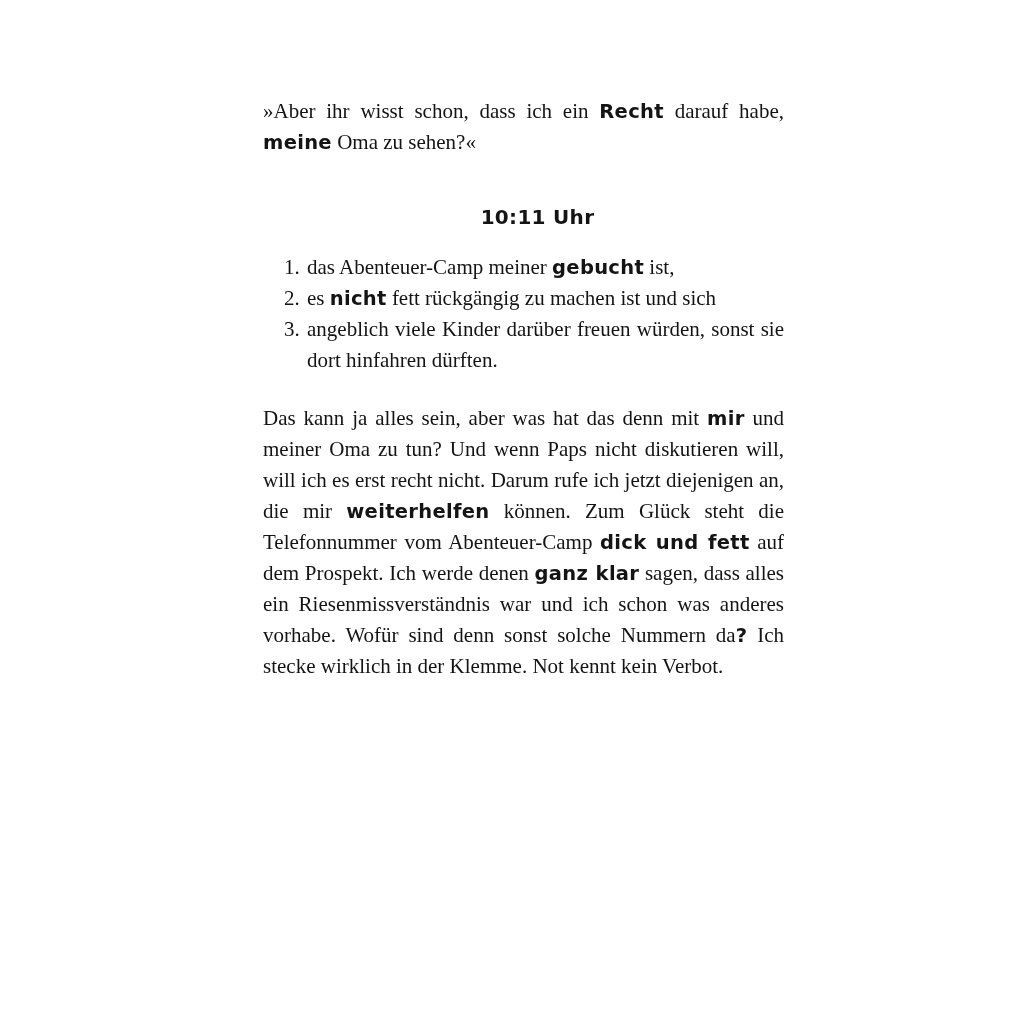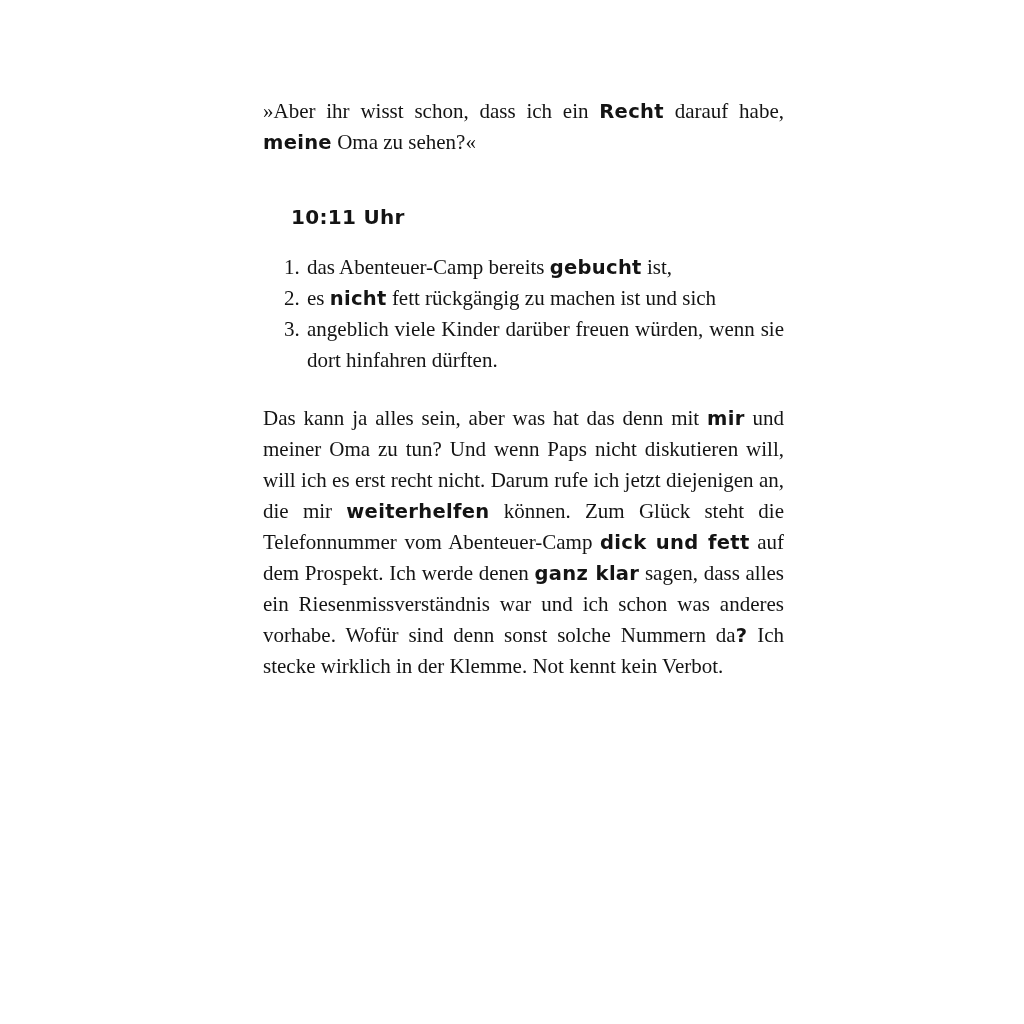--- a/index.html
+++ b/index.html
@@ -40,21 +40,21 @@
     font-weight: 700;
     font-size: 0.93em;
     letter-spacing: 0.3px;
   }
   .time-heading {
     font-family: "DejaVu Sans", sans-serif;
     font-weight: 700;
     font-size: 20px;
     letter-spacing: 0.3px;
     margin: 44px 0 19px 28px;
-    text-align: left;
+    text-align: center;
   }
   .numbered-list {
     margin: 0;
   }
   .list-row {
     display: flex;
   }
   .list-num {
     flex: 0 0 23px;
     margin-left: 21px;
@@ -76,27 +76,27 @@
 </head>
 <body>
 
 <div class="book-page">
   <main class="text-block">
       <p class="para"><span class="normal">»Aber ihr wisst schon, dass ich ein </span><span class="emph">Recht</span><span class="normal"> darauf habe, </span><span class="emph">meine</span><span class="normal"> Oma zu sehen?«</span></p>
       <div class="time-heading">10:11 Uhr</div>
       <div class="numbered-list">
         <div class="list-row">
           <span class="list-num">1.</span>
-          <span class="list-text"><span class="normal">das Abenteuer-Camp bereits </span><span class="emph">gebucht</span><span class="normal"> ist,</span></span>
+          <span class="list-text"><span class="normal">das Abenteuer-Camp meiner </span><span class="emph">gebucht</span><span class="normal"> ist,</span></span>
         </div>
         <div class="list-row">
           <span class="list-num">2.</span>
           <span class="list-text"><span class="normal">es </span><span class="emph">nicht</span><span class="normal"> fett rückgängig zu machen ist und sich</span></span>
         </div>
         <div class="list-row">
           <span class="list-num">3.</span>
-          <span class="list-text"><span class="normal">angeblich viele Kinder darüber freuen würden, wenn sie dort hinfahren dürften.</span></span>
+          <span class="list-text"><span class="normal">angeblich viele Kinder darüber freuen würden, sonst sie dort hinfahren dürften.</span></span>
         </div>
       </div>
       <p class="para spaced"><span class="normal">Das kann ja alles sein, aber was hat das denn mit </span><span class="emph">mir</span><span class="normal"> und meiner Oma zu tun? Und wenn Paps nicht diskutieren will, will ich es erst recht nicht. Darum rufe ich jetzt diejenigen an, die mir </span><span class="emph">weiterhelfen</span><span class="normal"> können. Zum Glück steht die Telefonnummer vom Abenteuer-Camp </span><span class="emph">dick und fett</span><span class="normal"> auf dem Prospekt. Ich werde denen </span><span class="emph">ganz klar</span><span class="normal"> sagen, dass alles ein Riesenmissverständnis war und ich schon was anderes vorhabe. Wofür sind denn sonst solche Nummern da</span><span class="emph">?</span><span class="normal"> Ich stecke wirklich in der Klemme. Not kennt kein Verbot.</span></p>
     </main>
   <div class="page-number">10</div>
 </div>
 
 </body></html>

